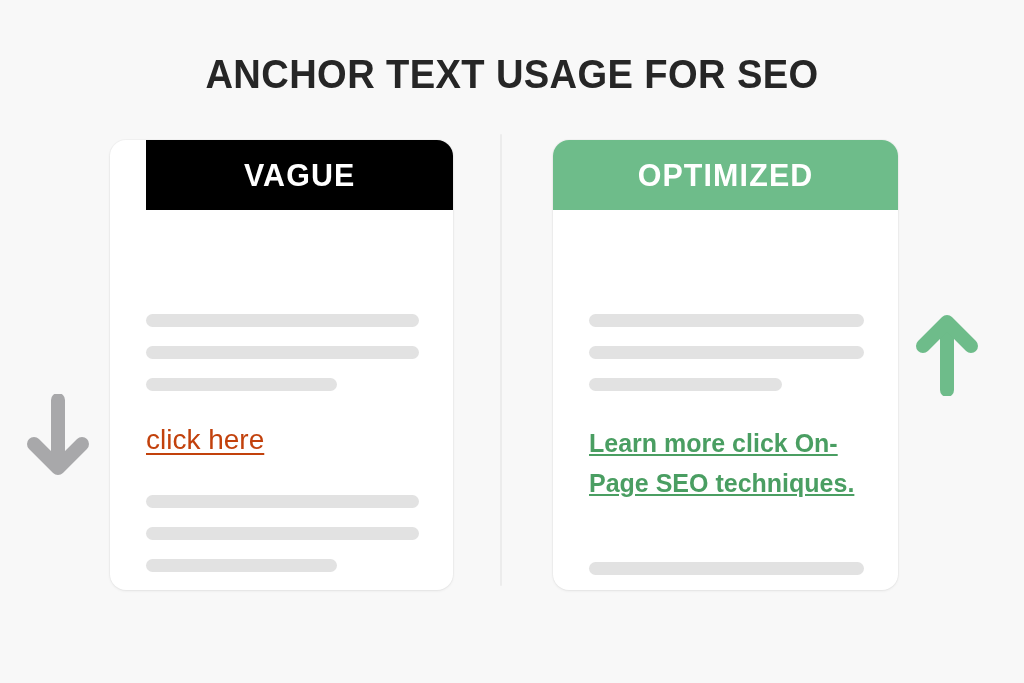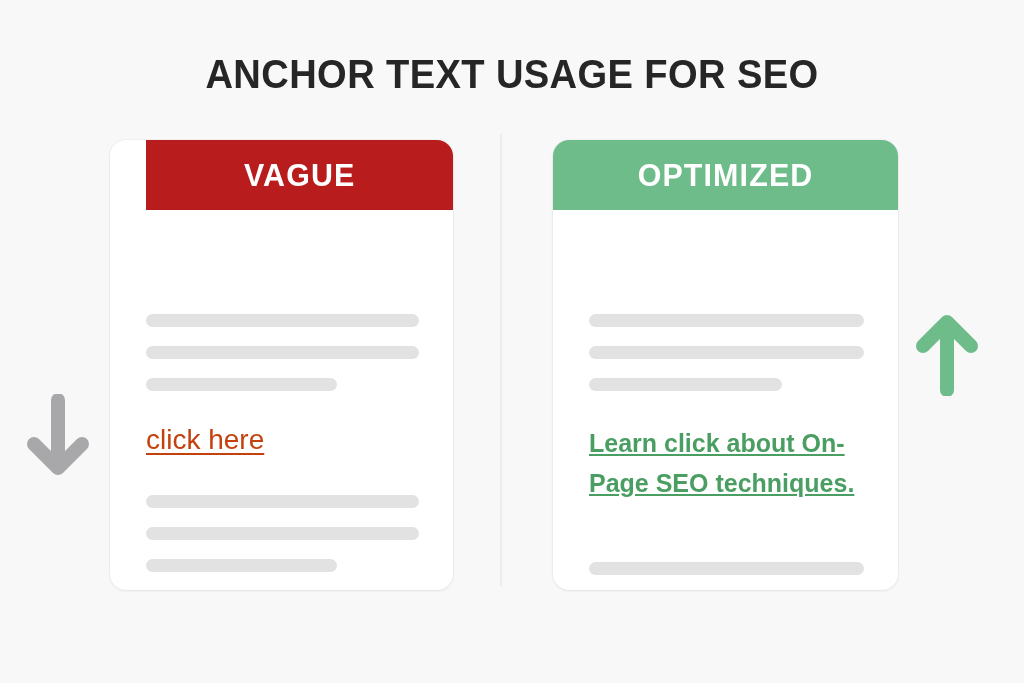--- a/index.html
+++ b/index.html
@@ -62,21 +62,21 @@
   }
   .card.vague    { left: 110px; }
   .card.optimized{ left: 553px; width: 345px; }
 
   .card-header {
     height: 70px;
     display: flex;
     align-items: center;
     justify-content: center;
   }
-  .card.vague .card-header     { background: #b91c1c; margin-left: 36px; }
+  .card.vague .card-header     { background: #000000; margin-left: 36px; }
   .card.optimized .card-header { background: #6ebc8a; justify-content: center; }
 
   .card-header-label {
     color: #ffffff;
     font-size: 32px;
     font-weight: bold;
     letter-spacing: 1.2px;
     transform: scaleX(0.95);
     line-height: 34px;
     white-space: nowrap;
@@ -194,21 +194,21 @@
       <span class="card-header-label">OPTIMIZED</span>
     </div>
     <div class="card-body">
 
       <div class="bars bars-top">
         <div class="bar w100"></div>
         <div class="bar w100"></div>
         <div class="bar w70"></div>
       </div>
 
-      <a class="anchor-optimized" href="#">Learn click about On-Page SEO techniques.</a>
+      <a class="anchor-optimized" href="#">Learn more click On-Page SEO techniques.</a>
 
       <div class="bars bars-bottom-optimized">
         <div class="bar w100"></div>
 
       </div>
 
     </div>
   </div>
 
 </div>

